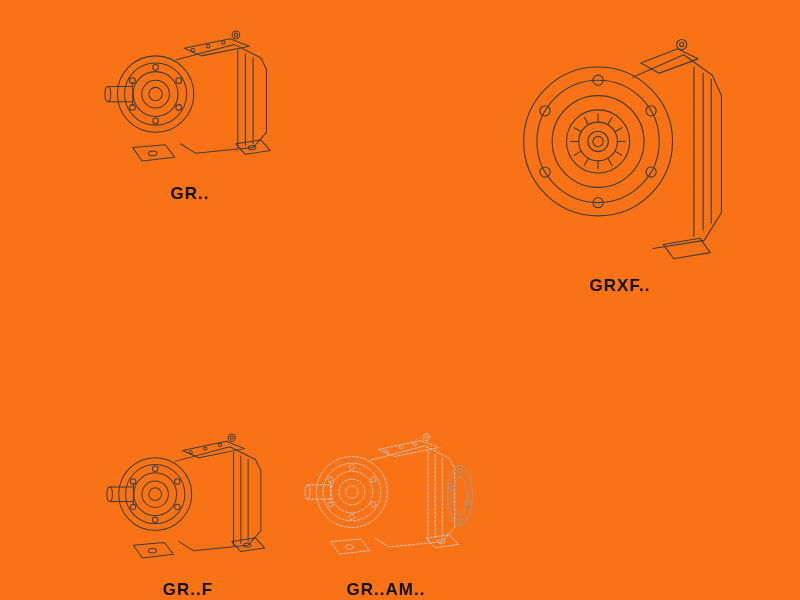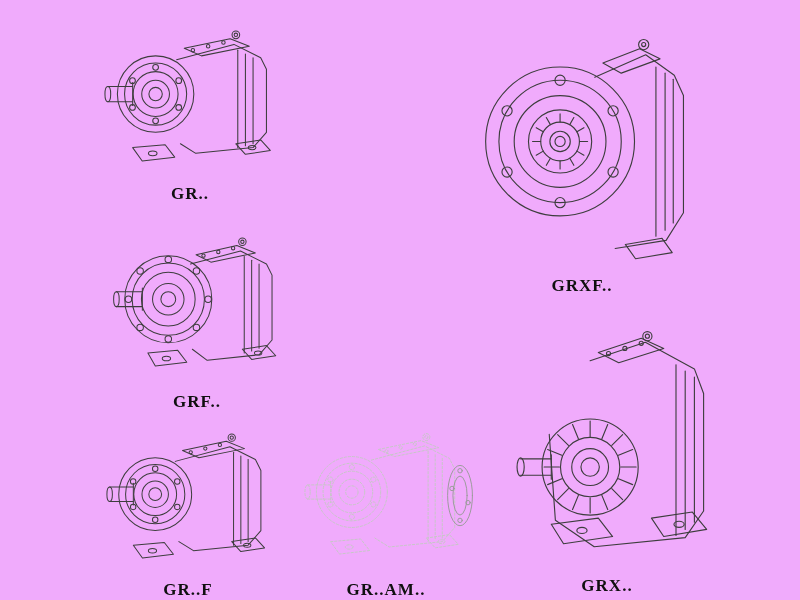--- a/index.html
+++ b/index.html
@@ -1,17 +1,17 @@
 <!DOCTYPE html>
 <html><head>
 <meta charset="utf-8">
 <style>
   html,body{margin:0;padding:0;background:#ffffff;}
-  .canvas{position:relative;width:800px;height:600px;background:#f0abfc;overflow:hidden;
-          font-family:Liberation Serif, serif;}
+  .canvas{position:relative;width:800px;height:600px;background:#f97316;overflow:hidden;
+          font-family:Liberation Sans, sans-serif;}
   .cell{position:absolute;display:flex;flex-direction:column;align-items:center;
         justify-content:flex-end;}
   .drawing{stroke:#3d3d3d;fill:none;stroke-width:1.1;stroke-linecap:round;stroke-linejoin:round;}
   .drawing.faded{stroke:#c6c6c6;stroke-dasharray:2.6 2;}
   .label{font-weight:700;font-size:17px;letter-spacing:1px;color:#101010;
          text-align:center;margin-top:2px;white-space:nowrap;}
   .defs-holder{position:absolute;width:0;height:0;overflow:hidden;}
 </style>
 </head>
 <body>
@@ -167,41 +167,29 @@
   </svg>
 
   <div class="cell" style="left:88px;top:4px;width:204px;height:200px;">
     <svg class="drawing" width="204" height="172" viewBox="0 0 200 180">
       <use href="#g-gr"></use>
     </svg>
     <div class="label">GR..</div>
   </div>
 
 
-  <div class="cell" style="left:472px;top:4px;width:220px;height:292px;">
+  <div class="cell" style="left:510px;top:4px;width:220px;height:292px;">
     <svg class="drawing" width="220" height="260" viewBox="0 0 215 255">
       <use href="#g-grxf"></use>
     </svg>
     <div class="label">GRXF..</div>
   </div>
 
-  <div class="cell" style="left:92px;top:208px;width:210px;height:204px;">
-    <svg class="drawing" width="210" height="176" viewBox="0 0 210 190">
-      <use href="#g-grf"></use>
-    </svg>
-    <div class="label">GRF..</div>
-  </div>
-
-
-  <div class="cell" style="left:492px;top:300px;width:230px;height:296px;">
-    <svg class="drawing" width="230" height="264" viewBox="0 0 225 255">
-      <use href="#g-grx"></use>
-    </svg>
-    <div class="label">GRX..</div>
-  </div>
+
+
 
   <div class="cell" style="left:284px;top:408px;width:204px;height:192px;">
     <svg class="drawing faded" width="204" height="164" viewBox="0 0 205 185">
       <use href="#g-gr"></use>
       <g stroke="#9a9a9a" stroke-dasharray="none">
         <ellipse cx="186" cy="92" rx="14" ry="34"></ellipse>
         <ellipse cx="186" cy="92" rx="8" ry="22"></ellipse>
         <circle cx="186" cy="64" r="2.5"></circle>
           <circle cx="186" cy="120" r="2.5"></circle>
         <circle cx="177" cy="84" r="2.5"></circle>

